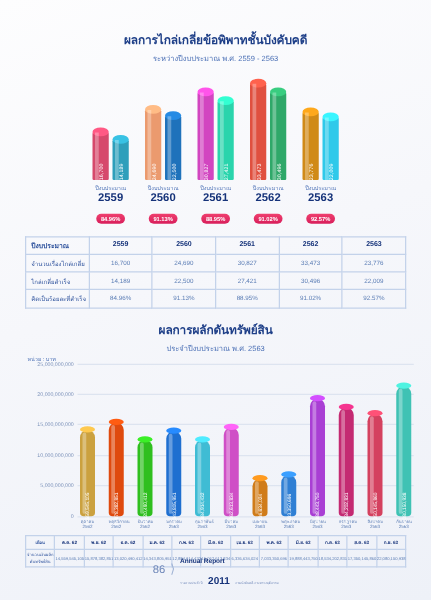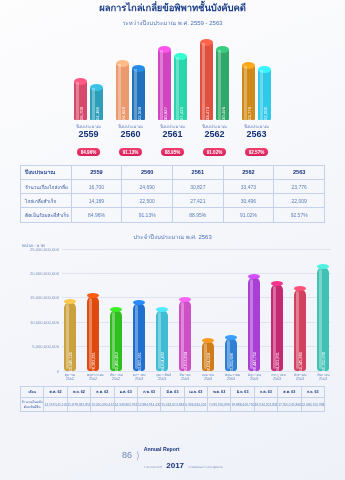--- a/index.html
+++ b/index.html
@@ -9,21 +9,21 @@
     background: #ffffff;
     overflow: hidden;
   }
   .page {
     position: relative;
     width: 345px; height: 480px;
     background: linear-gradient(160deg, #fdfdfe 0%, #f6f7fb 45%, #eef1f8 100%);
   }
 
   
-  .sec1 { }
+  .sec1 { padding-top: 24px; }
   .title {
     text-align: center;
     font-size: 9.5px;
     font-weight: bold;
     color: #1e3f88;
     letter-spacing: -0.1px;
   }
   .subtitle {
     text-align: center;
     font-size: 6px;
@@ -379,20 +379,21 @@
             <td>91.13%</td>
             <td>88.95%</td>
             <td>91.02%</td>
             <td>92.57%</td>
           </tr>
         </tbody>
     </table>
   </div>
 
   <div class="sec2">
+    <div class="title">ผลการผลักดันทรัพย์สิน</div>
     <div class="subtitle">ประจำปีงบประมาณ พ.ศ. 2563</div>
     <div class="unit">หน่วย : บาท</div>
 
     <div class="plot">
       <div class="yaxis" id="yaxis">
           <div class="ytick" style="top: 122px;">0</div>
           <div class="ytick" style="top: 97.6px;">5,000,000,000</div>
           <div class="ytick" style="top: 73.2px;">10,000,000,000</div>
           <div class="ytick" style="top: 48.8px;">15,000,000,000</div>
           <div class="ytick" style="top: 24.4px;">20,000,000,000</div>
@@ -582,18 +583,18 @@
         </tbody>
     </table>
   </div>
 
   <div class="footer">
     <span class="pgnum">86</span>
     <span class="slash">⟩</span>
     <span class="fblock">
       <span class="frep">Annual Report</span><br>
       <span class="fthai">รายงานประจำปี</span>
-      <span class="fyear">2017</span>
+      <span class="fyear">2011</span>
       <span class="fthai">กรมบังคับคดี กระทรวงยุติธรรม</span>
     </span>
   </div>
 
 </div>
 
 </body></html>

